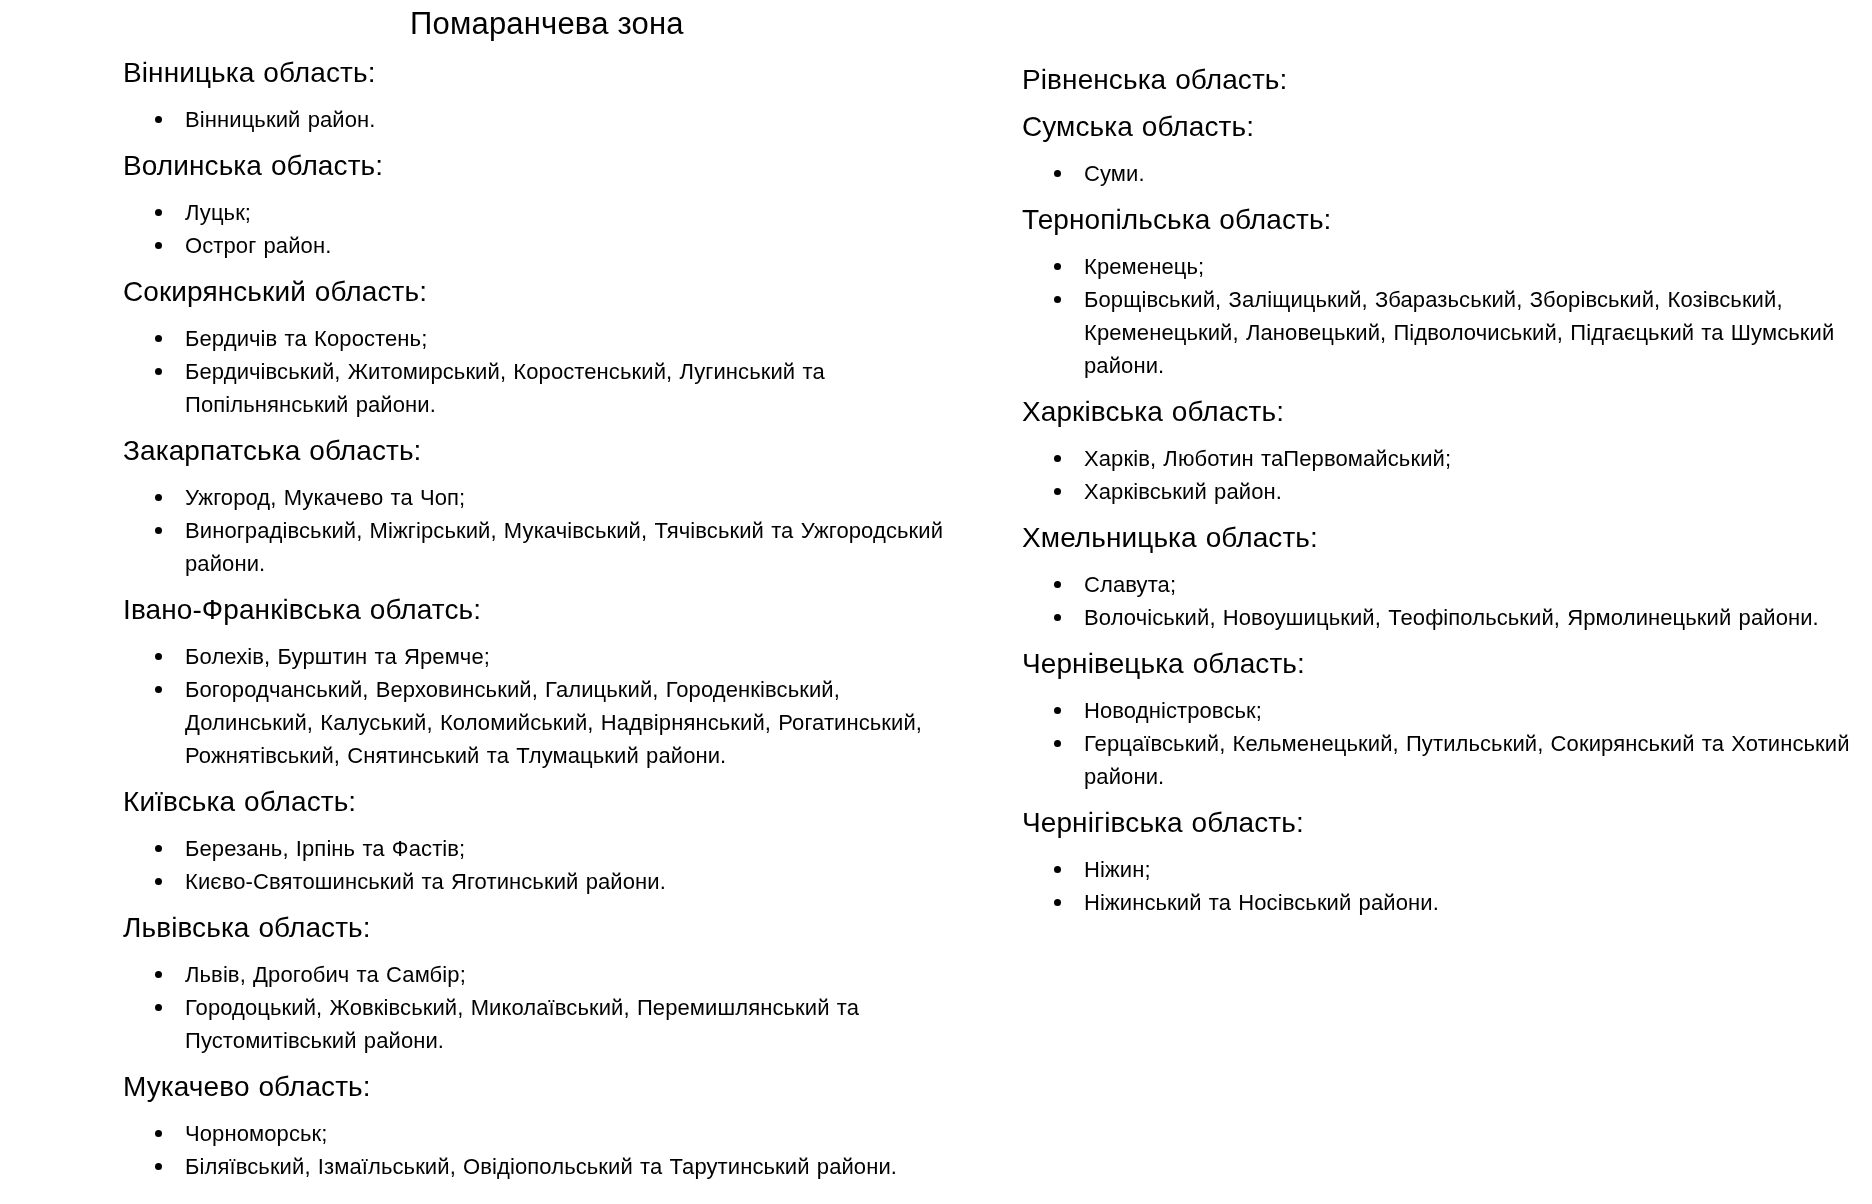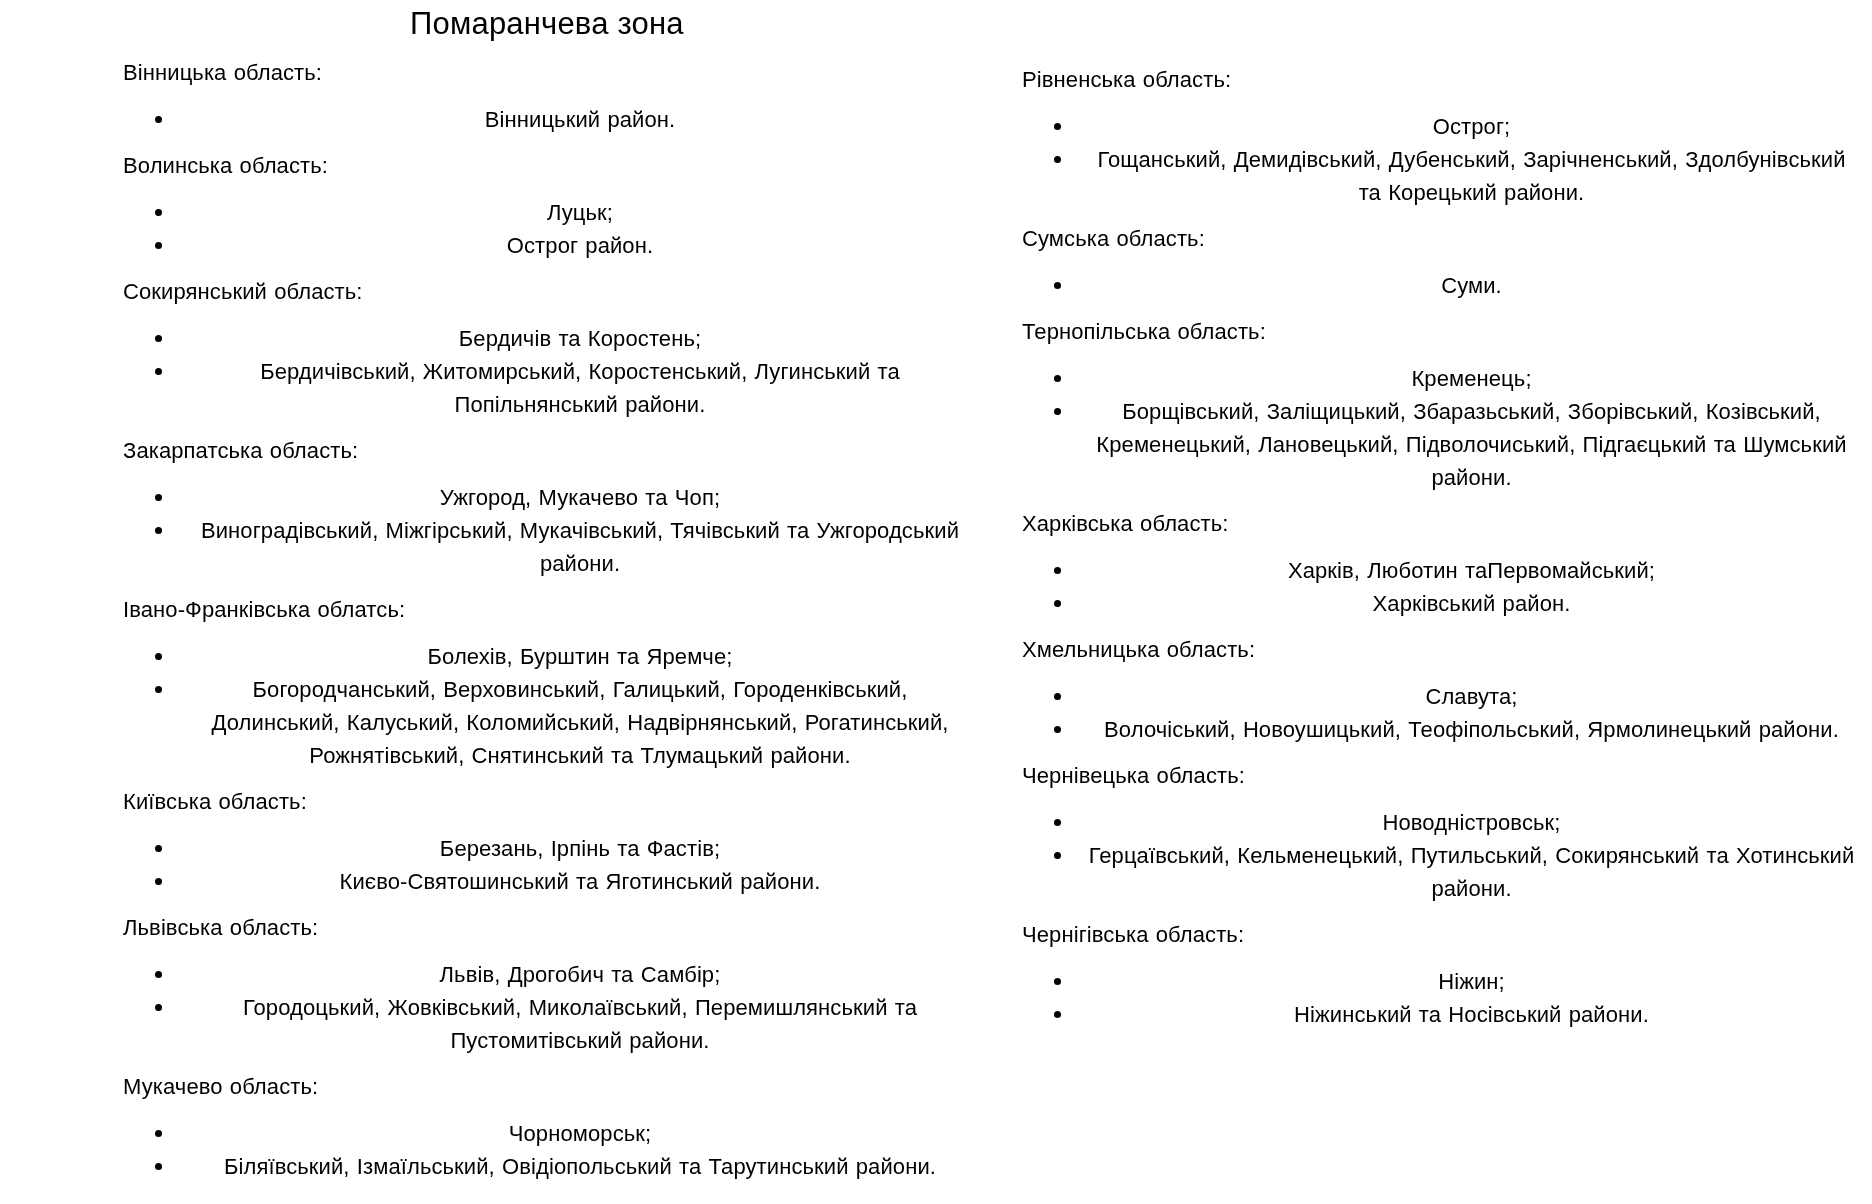--- a/index.html
+++ b/index.html
@@ -38,29 +38,28 @@
   }
   .col-right {
     left: 1022px;
     top: 63px;
     width: 837px;
   }
   .region-section {
     margin: 0;
   }
   .region-header {
-    font-size: 22px;
+    font-size: 28px;
     line-height: 33px;
     margin: 0 0 14px 0;
   }
   ul.district-list {
     list-style: none;
     margin: 0 0 13px 0;
     padding: 0;
-    text-align: center;
   }
   ul.district-list li {
     position: relative;
     padding-left: 62px;
     margin: 0;
   }
   .col-left ul.district-list li { width: 790px; }
   .col-right ul.district-list li { width: 775px; }
   ul.district-list li::before {
     content: "";
@@ -139,24 +138,20 @@
     <ul class="district-list">
         <li>Чорноморськ;</li>
         <li>Біляївський, Ізмаїльський, Овідіопольський та Тарутинський райони.</li>
       </ul>
   </div>
 </div>
 
 <div class="col col-right">
   <div class="region-section">
     <div class="region-header">Рівненська область:</div>
-    <ul class="district-list">
-        <li>Острог;</li>
-        <li>Гощанський, Демидівський, Дубенський, Зарічненський, Здолбунівський та Корецький райони.</li>
-      </ul>
   </div>
 
   <div class="region-section">
     <div class="region-header">Сумська область:</div>
     <ul class="district-list">
         <li>Суми.</li>
       </ul>
   </div>
 
   <div class="region-section">

